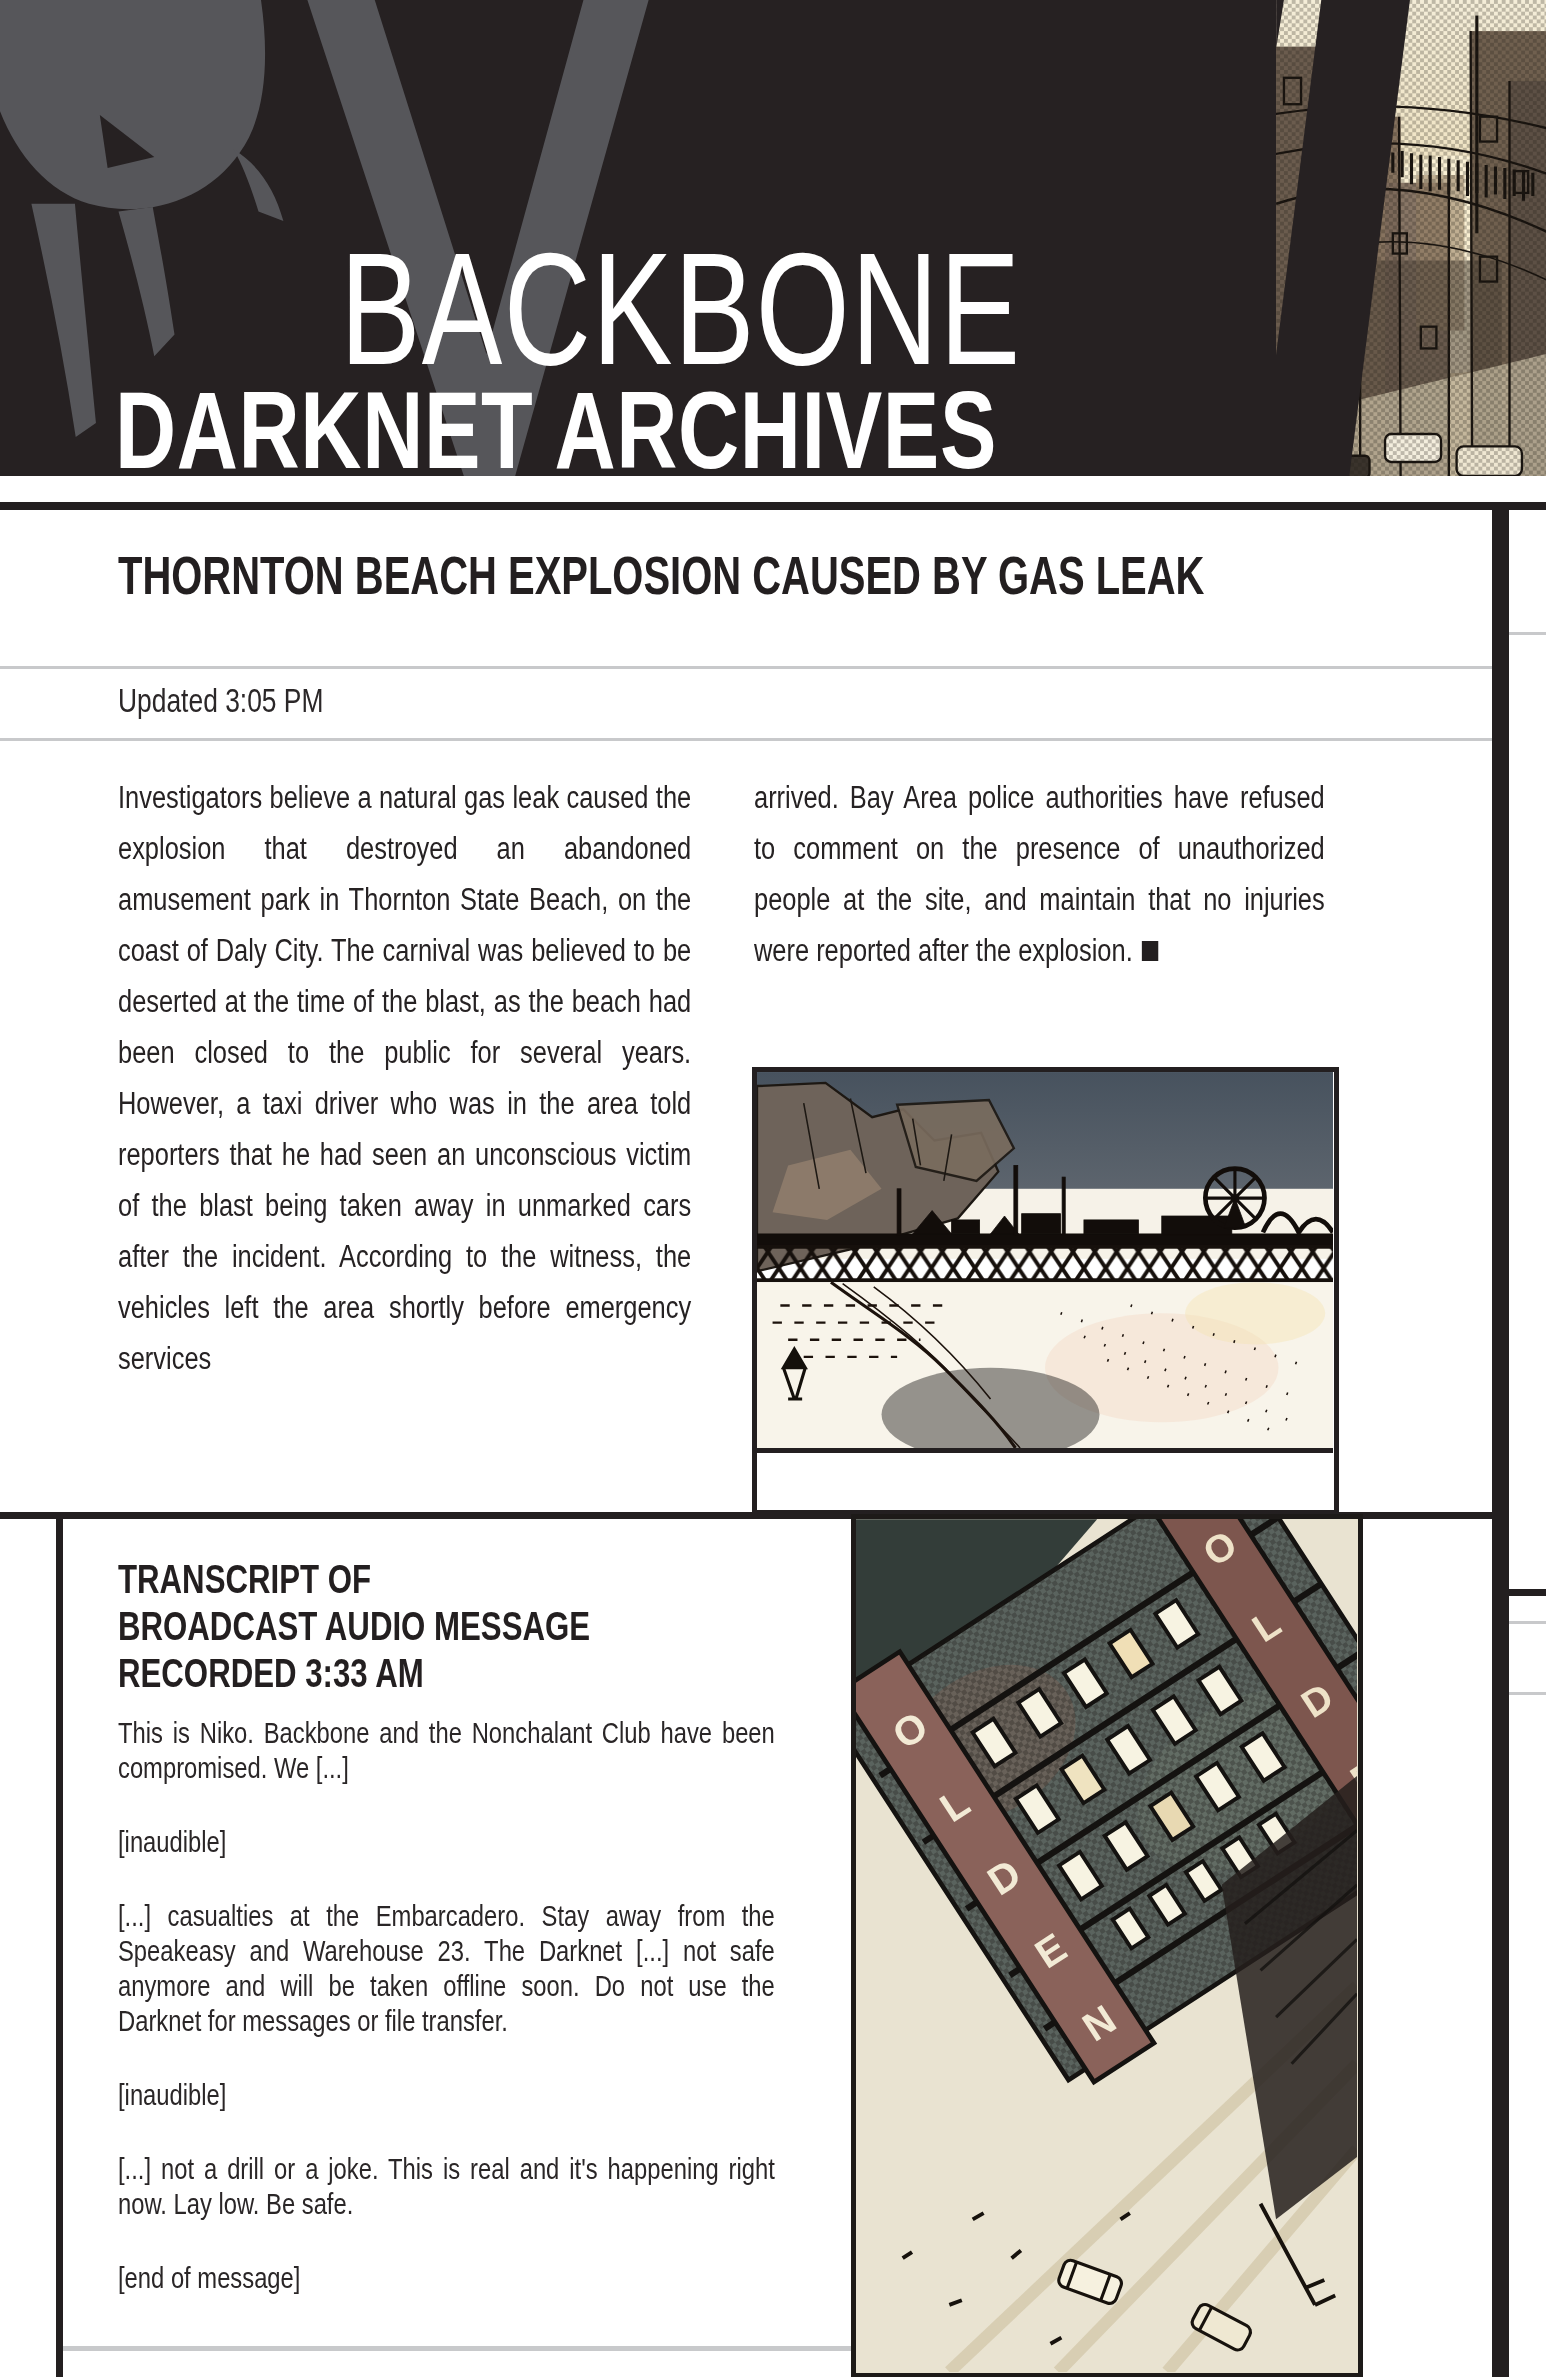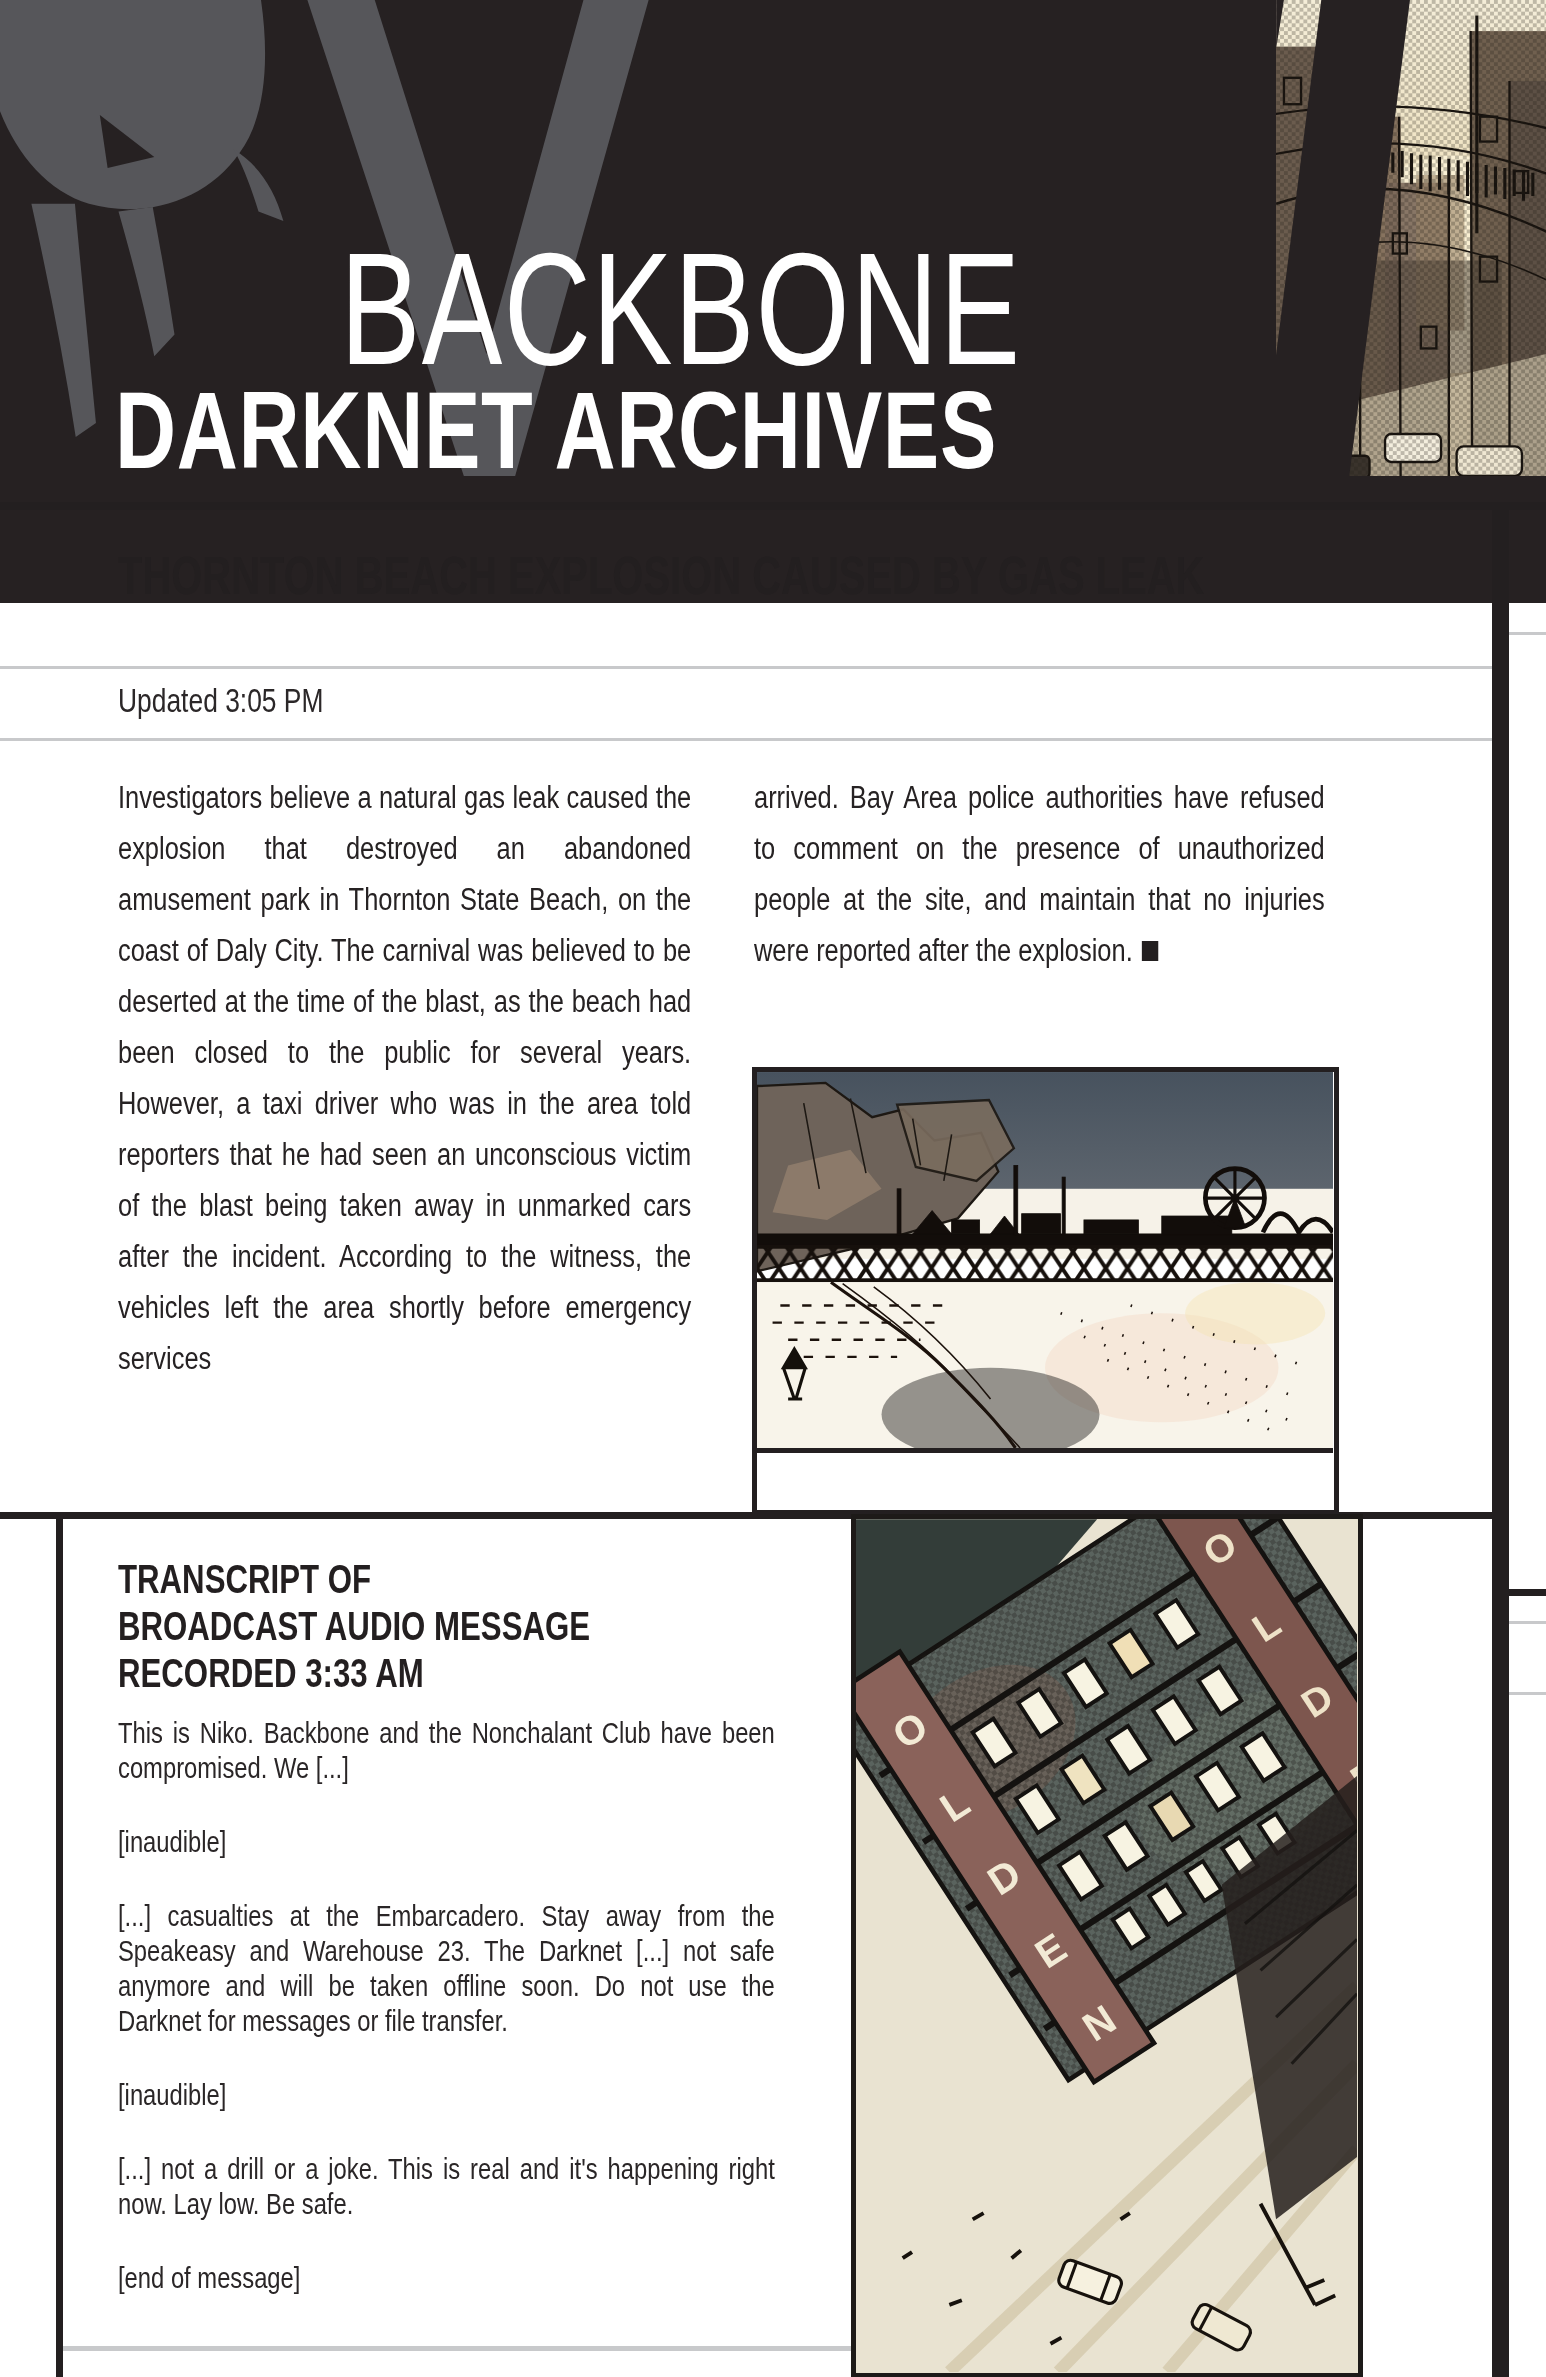--- a/index.html
+++ b/index.html
@@ -1,20 +1,20 @@
 <!DOCTYPE html>
 <html style="font-size:12.4px"><head>
 <meta charset="utf-8">
 <style>
   html,body{margin:0;padding:0;background:#9a9a9a;}
   #page{position:relative;width:1547px;height:2377px;background:#ffffff;overflow:hidden;
         font-family:"Liberation Sans","DejaVu Sans",sans-serif;color:#231f20;}
   .abs{position:absolute;}
   
-  #header{left:0;top:0;width:1547px;height:603px;background:#262122;overflow:hidden;}
+  #header{left:0;top:0;width:1547px;height:476px;background:#262122;overflow:hidden;}
   #brand{left:340px;top:230px;font-size:159px;font-weight:400;line-height:1;color:#ffffff;
          letter-spacing:1.6px;transform:scaleX(.76);transform-origin:left top;white-space:nowrap;}
   #subtitle{left:115px;top:375px;font-size:110px;font-weight:700;line-height:1;color:#ffffff;
          letter-spacing:0.8px;transform:scaleX(.77);transform-origin:left top;white-space:nowrap;}
   
   .blackline{background:#231f20;}
   .greyline{background:#c8c9cb;}
   #rule-header{left:0;top:502px;width:1547px;height:7.8px;}
   #vbar{left:1492px;top:502px;width:17px;height:1876px;}
   #r-grey1{left:1509px;top:632px;width:37px;height:3.1px;}

